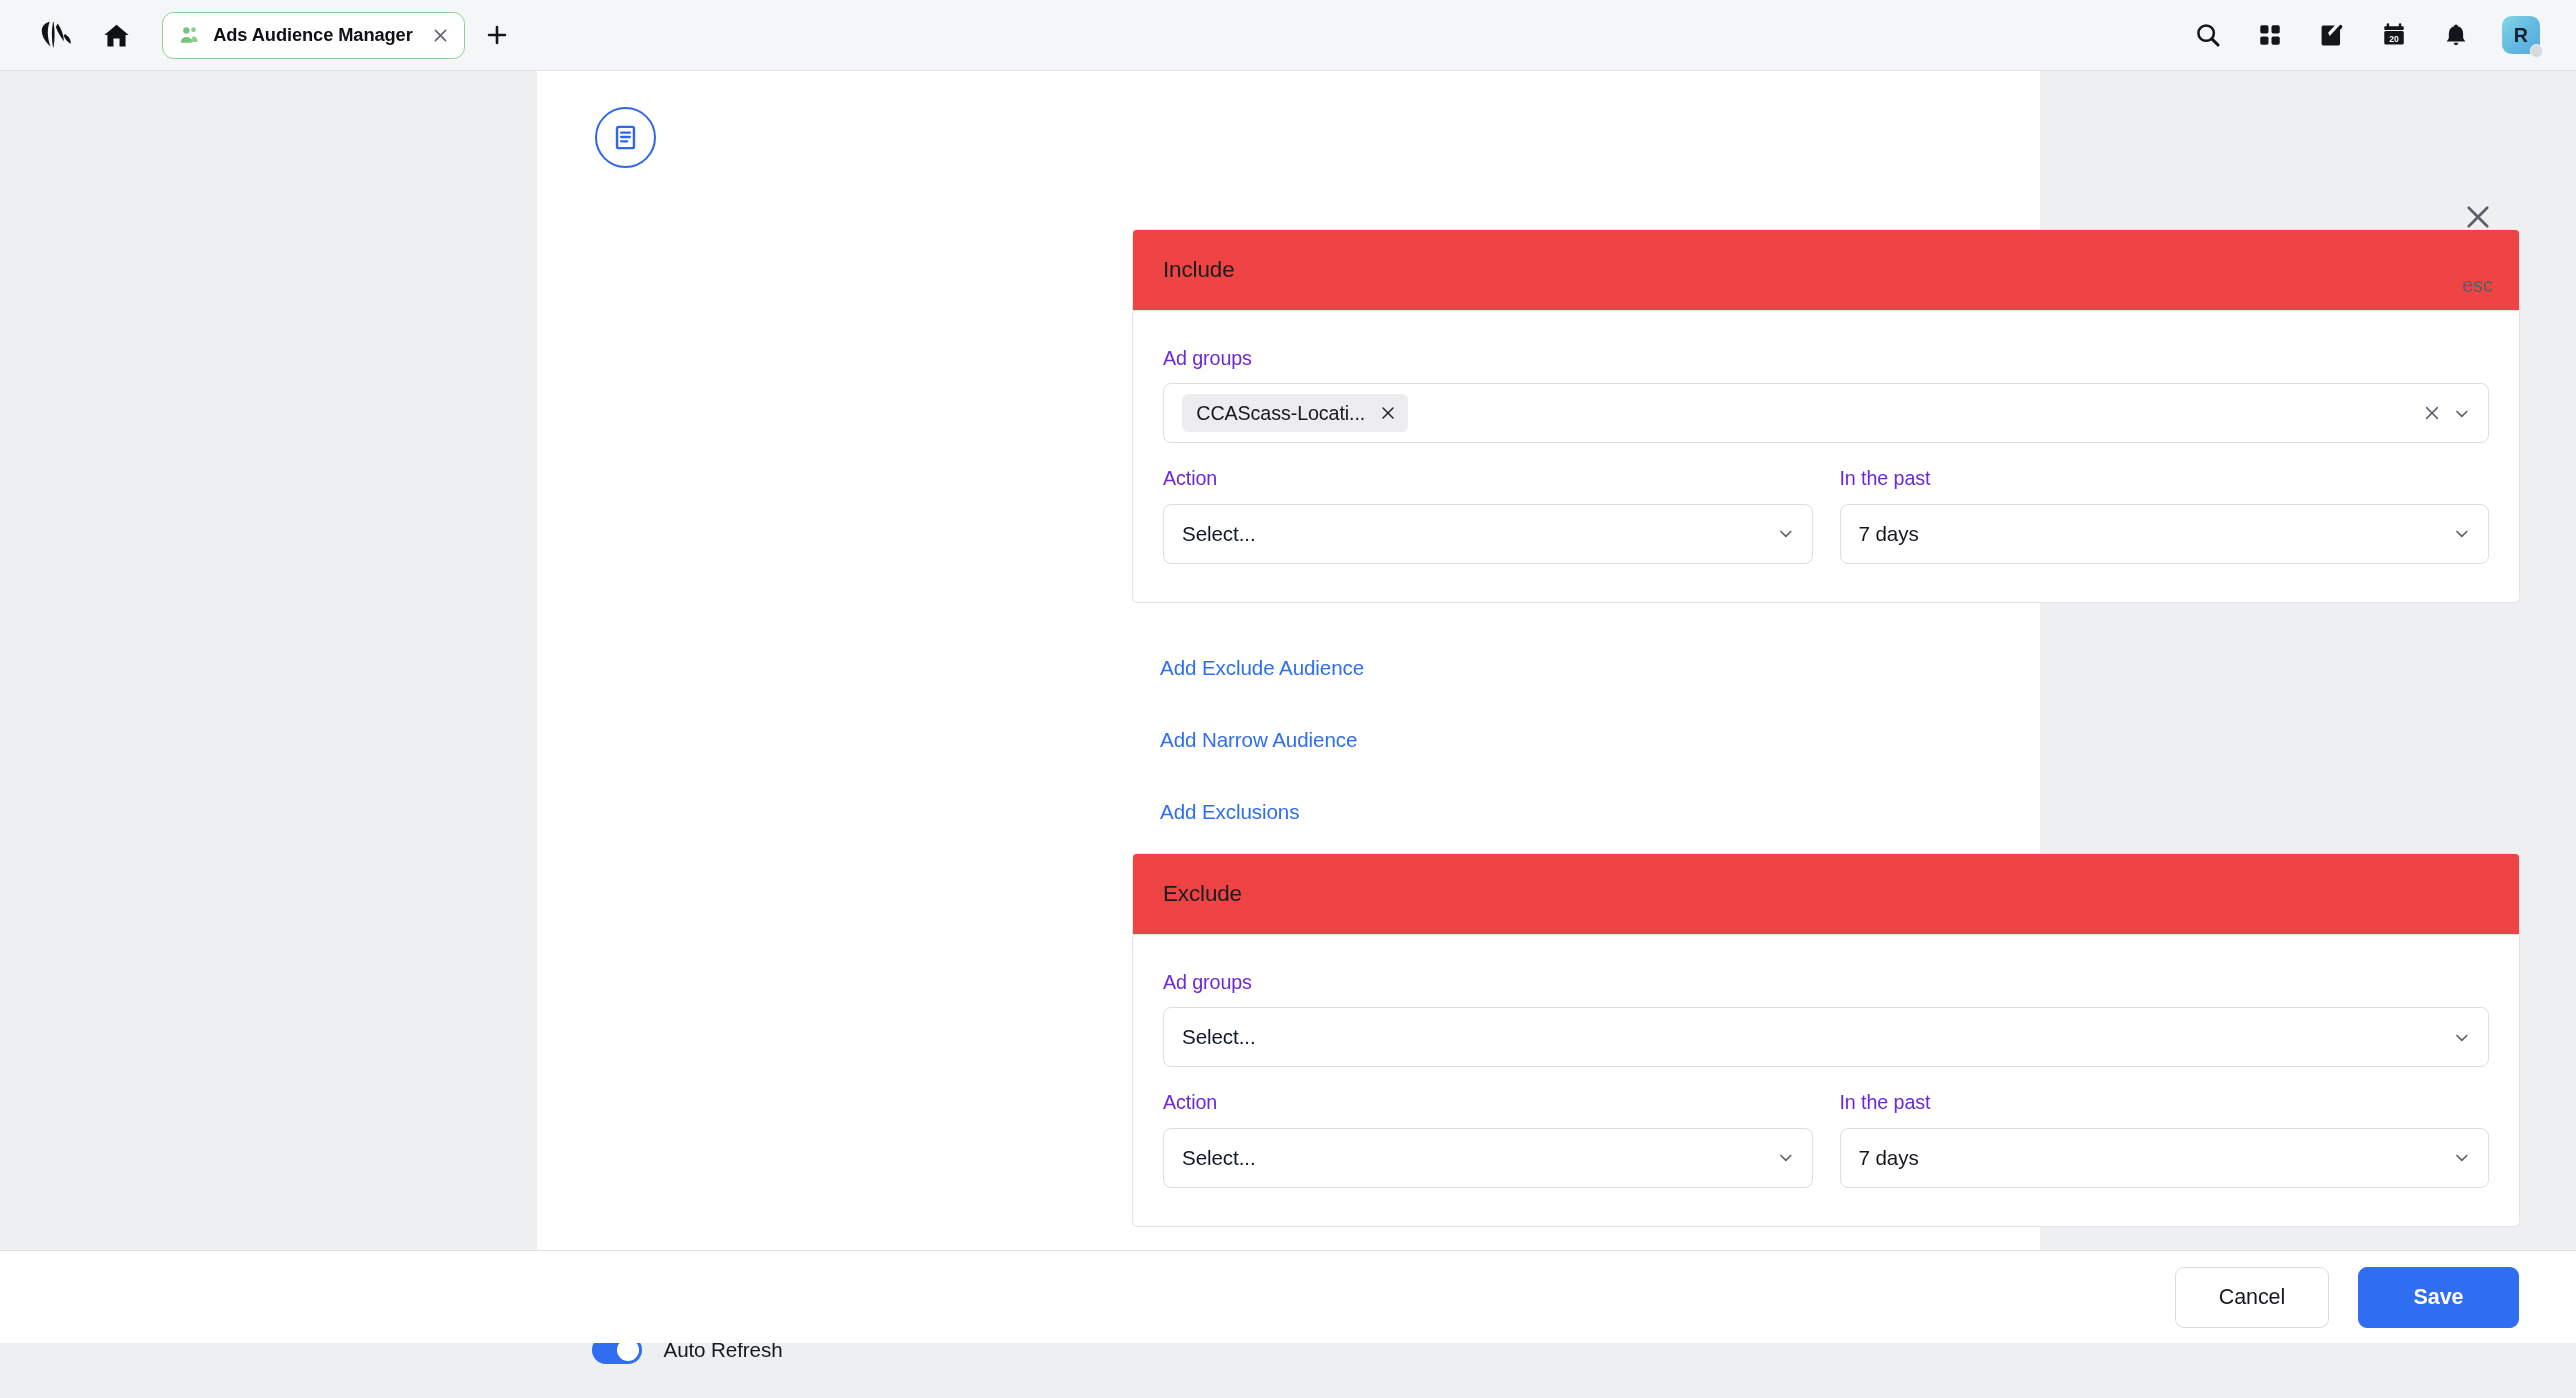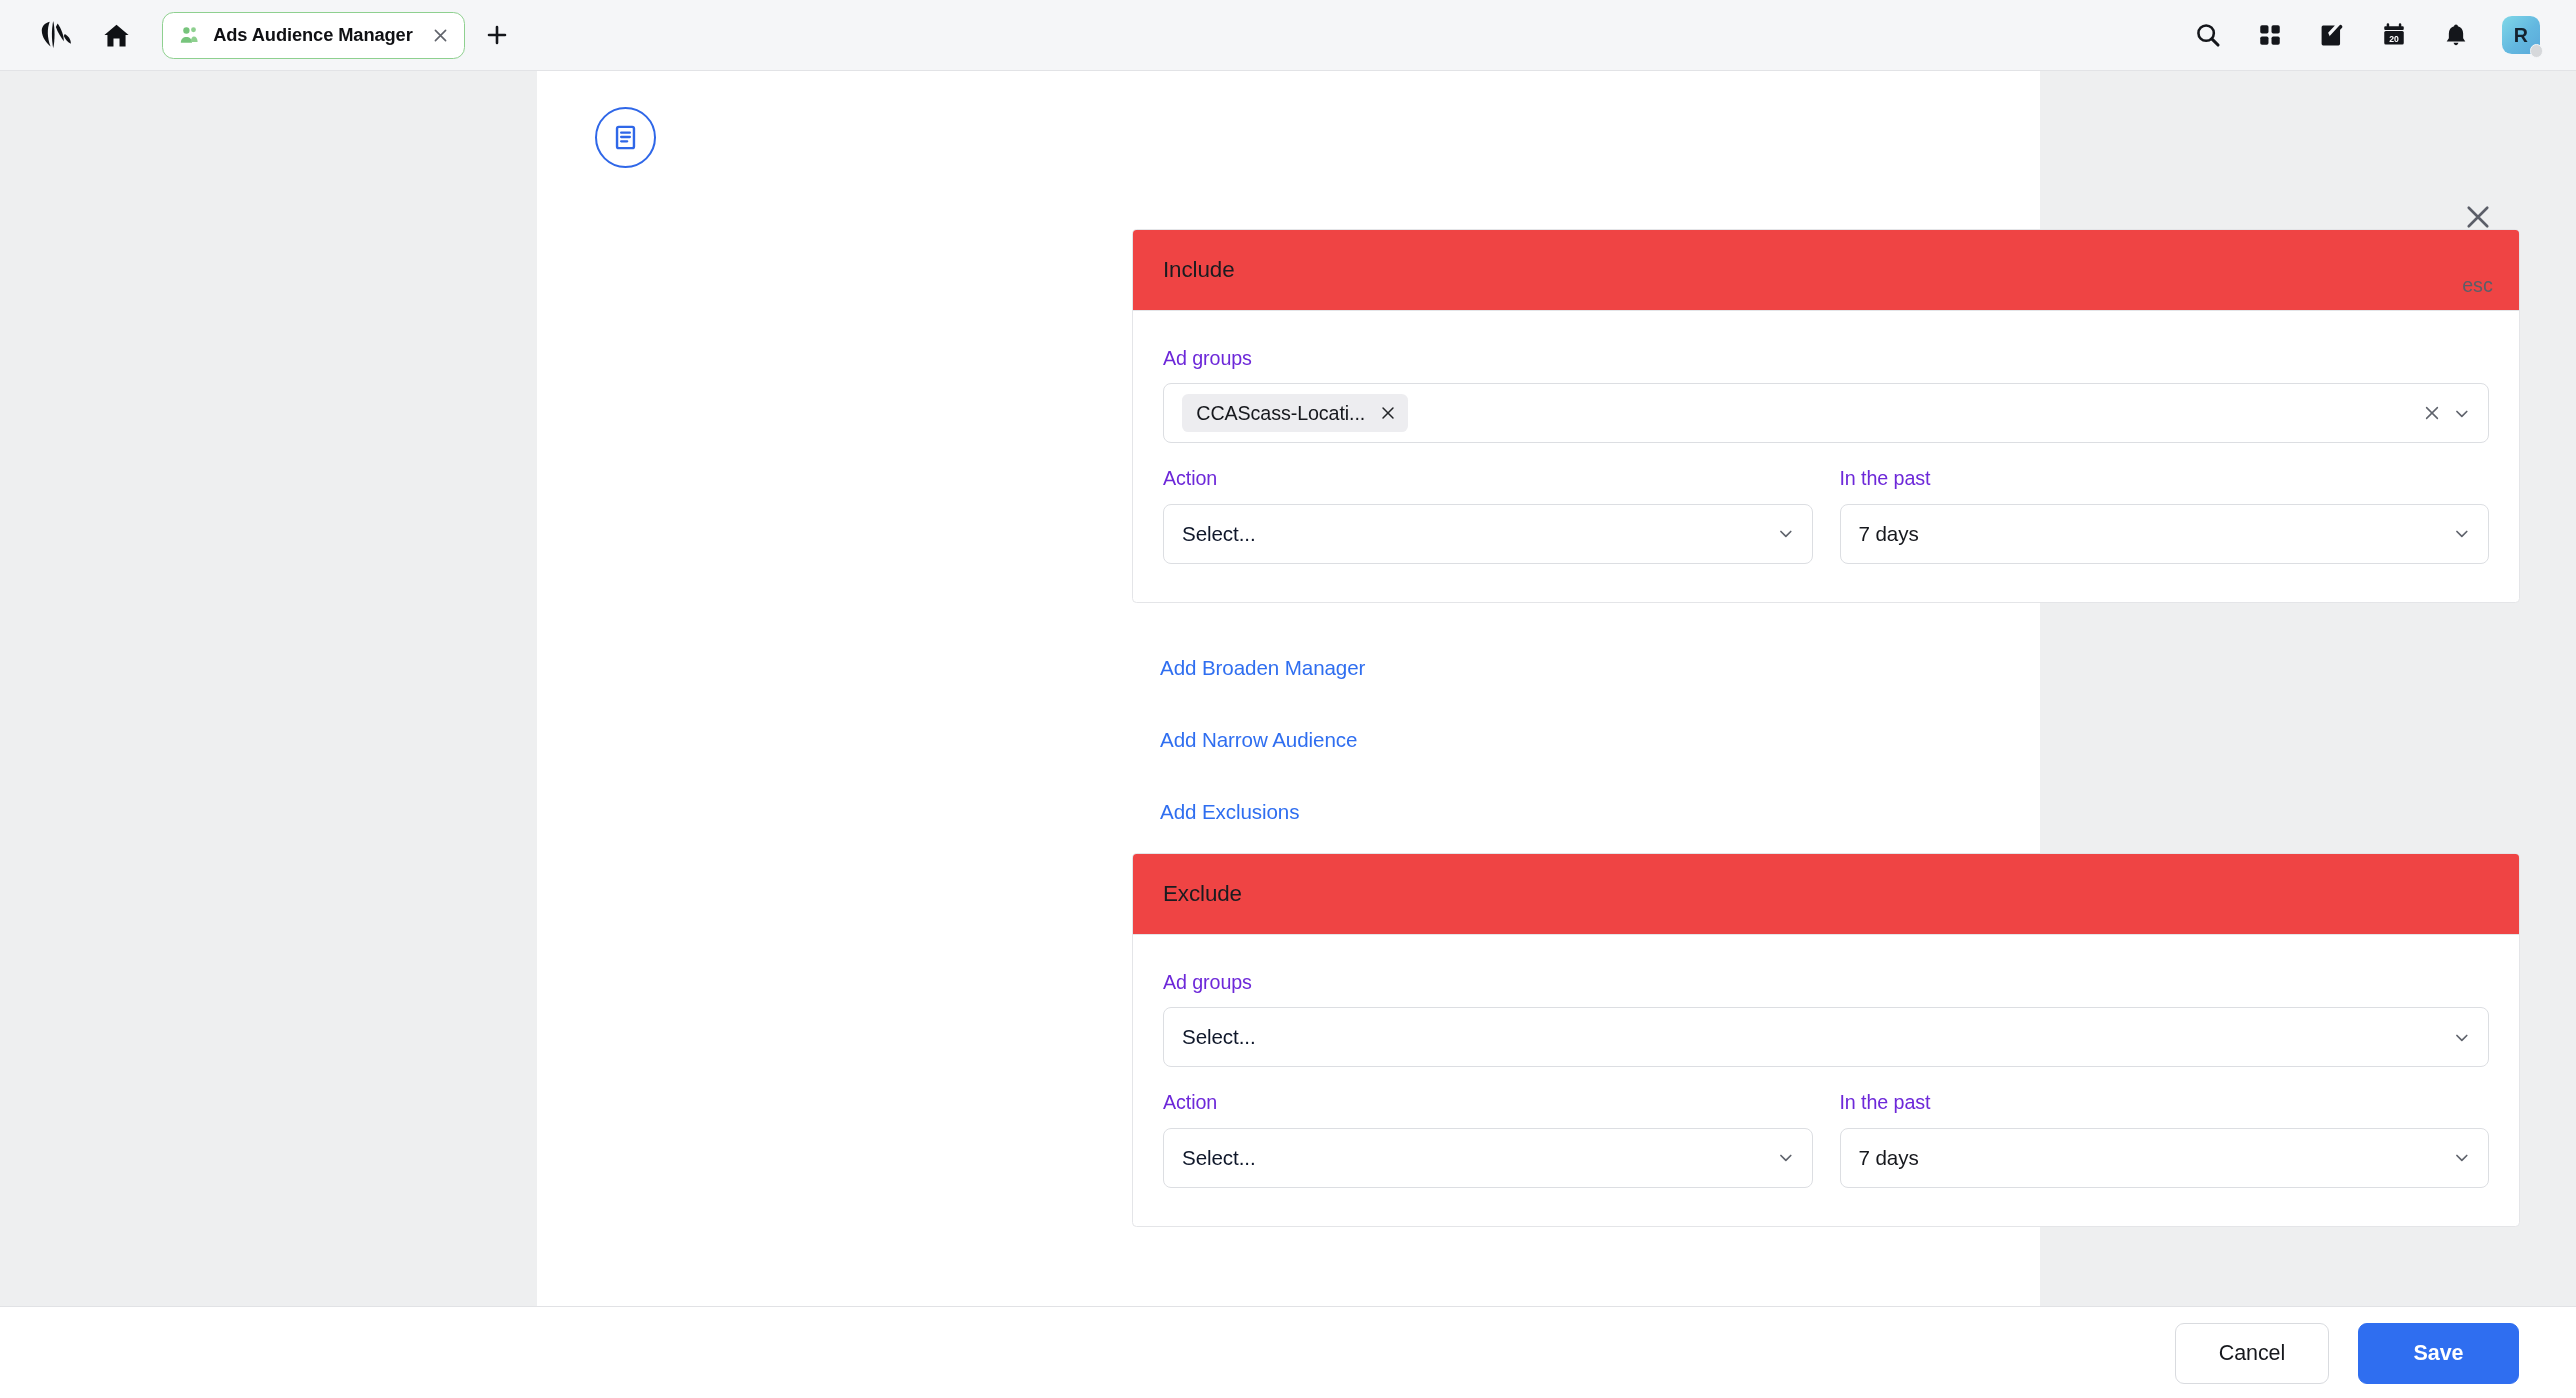--- a/index.html
+++ b/index.html
@@ -262,21 +262,21 @@
     top: 2.7px; right: 2.7px;
     width: 22.4px; height: 22.4px;
     border-radius: 50%;
     background: #ffffff;
   }
   .auto-refresh-label { font-size: 20.6px; color: #16181d; letter-spacing: -0.1px; }
 
   
   .footer {
     position: absolute;
-    left: 0; top: 1306px;
+    left: 0; top: 1250px;
     width: 2576px; height: 93px;
     background: #ffffff;
     border-top: 0.9px solid #e1e2e5;
     display: flex;
     align-items: center;
     justify-content: flex-end;
     gap: 29px;
     padding-right: 57px;
   }
   .btn {
@@ -464,21 +464,21 @@
                     </svg>
                   </span>
                 </span>
               </div>
             </div>
           </div>
 
         </div>
       </div>
 
-      <div class="link-btn" style="top:585px;">Add Broaden Manager</div>
+      <div class="link-btn" style="top:585px;">Add Exclude Audience</div>
       <div class="link-btn" style="top:657px;">Add Narrow Audience</div>
       <div class="link-btn" style="top:729px;">Add Exclusions</div>
 
       <div class="sect-card" style="top:782px;">
         <div class="sect-head">
           <span class="sect-head-title">Exclude</span>
         </div>
         <div class="sect-body">
 
           <div>

